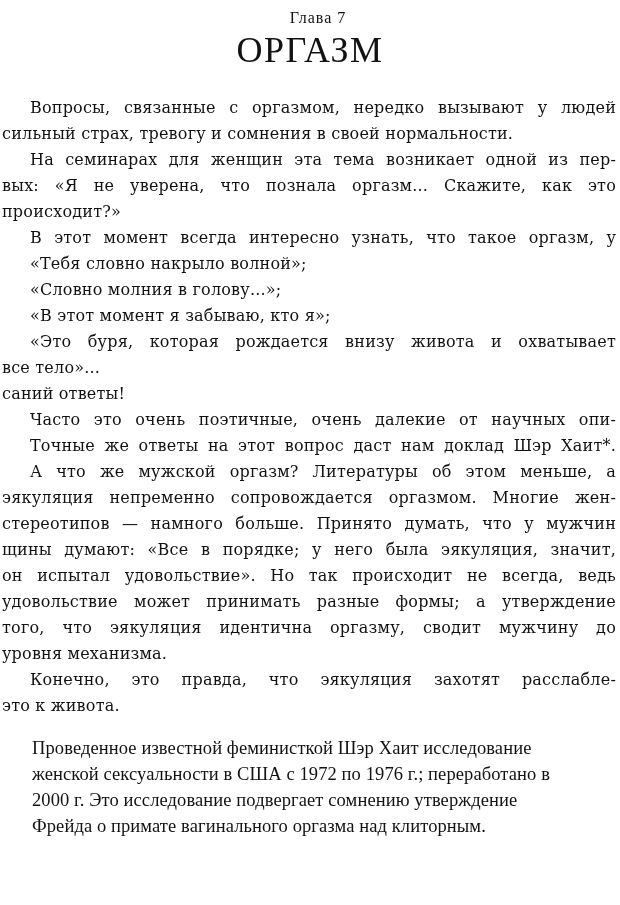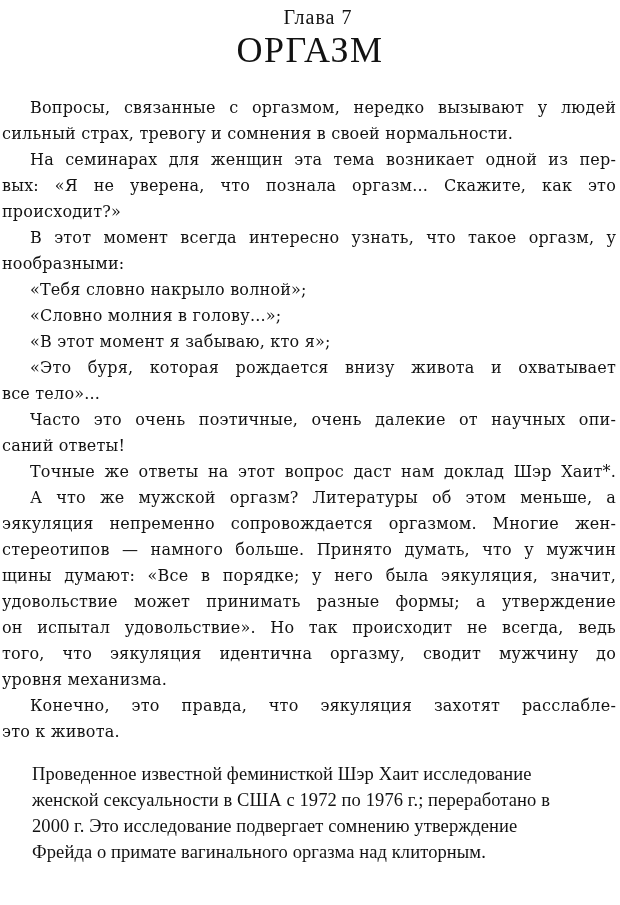--- a/index.html
+++ b/index.html
@@ -13,21 +13,21 @@
     color: #121212;
     overflow: hidden;
   }
   .heading {
     padding-top: 3px;
     text-align: center;
     font-family: "Liberation Serif", serif;
     font-weight: normal;
   }
   .chapter-label {
-    font-size: 20px;
+    font-size: 16px;
     line-height: 29px;
     letter-spacing: 1px;
     padding-left: 16px;
   }
   .chapter-title {
     font-size: 36px;
     line-height: 34px;
     letter-spacing: 1.5px;
     margin-top: 1px;
   }
@@ -73,35 +73,34 @@
     <div class="chapter-title">ОРГАЗМ</div>
   </div>
 
   <div class="body-text">
       <div class="line indent fill">Вопросы, связанные с оргазмом, нередко вызывают у людей</div>
       <div class="line">сильный страх, тревогу и сомнения в своей нормальности.</div>
       <div class="line indent fill">На семинарах для женщин эта тема возникает одной из пер-</div>
       <div class="line fill">вых: «Я не уверена, что познала оргазм... Скажите, как это</div>
       <div class="line">происходит?»</div>
       <div class="line indent fill">В этот момент всегда интересно узнать, что такое оргазм, у</div>
-      <div class="line">нообразными:</div>
       <div class="line indent">«Тебя словно накрыло волной»;</div>
       <div class="line indent">«Словно молния в голову...»;</div>
       <div class="line indent">«В этот момент я забываю, кто я»;</div>
       <div class="line indent fill">«Это буря, которая рождается внизу живота и охватывает</div>
       <div class="line">все тело»...</div>
+      <div class="line">саний ответы!</div>
       <div class="line indent fill">Часто это очень поэтичные, очень далекие от научных опи-</div>
-      <div class="line">саний ответы!</div>
       <div class="line indent fill">Точные же ответы на этот вопрос даст нам доклад Шэр Хаит*.</div>
       <div class="line indent fill">А что же мужской оргазм? Литературы об этом меньше, а</div>
       <div class="line fill">эякуляция непременно сопровождается оргазмом. Многие жен-</div>
       <div class="line fill">стереотипов — намного больше. Принято думать, что у мужчин</div>
       <div class="line fill">щины думают: «Все в порядке; у него была эякуляция, значит,</div>
+      <div class="line fill">он испытал удовольствие». Но так происходит не всегда, ведь</div>
       <div class="line fill">удовольствие может принимать разные формы; а утверждение</div>
-      <div class="line fill">он испытал удовольствие». Но так происходит не всегда, ведь</div>
       <div class="line fill">того, что эякуляция идентична оргазму, сводит мужчину до</div>
       <div class="line">уровня механизма.</div>
       <div class="line indent fill">Конечно, это правда, что эякуляция захотят расслабле-</div>
       <div class="line">это к живота.</div>
     </div>
 
   <div class="footnote">
       <div class="line fill">Проведенное известной феминисткой Шэр Хаит исследование</div>
       <div class="line fill">женской сексуальности в США с 1972 по 1976 г.; переработано в</div>
       <div class="line fill">2000 г. Это исследование подвергает сомнению утверждение</div>

